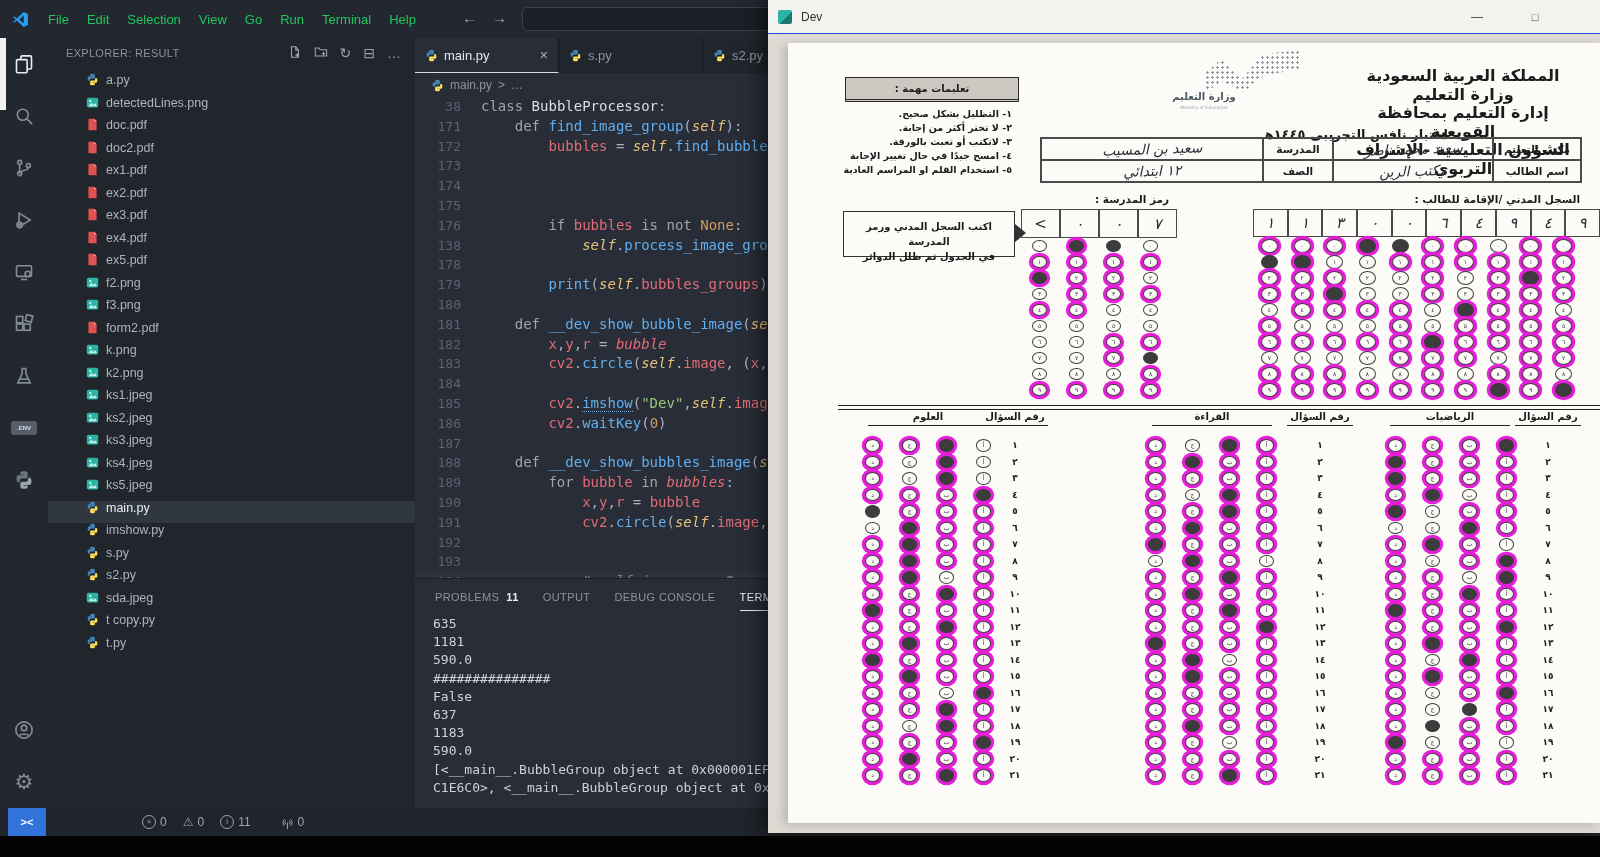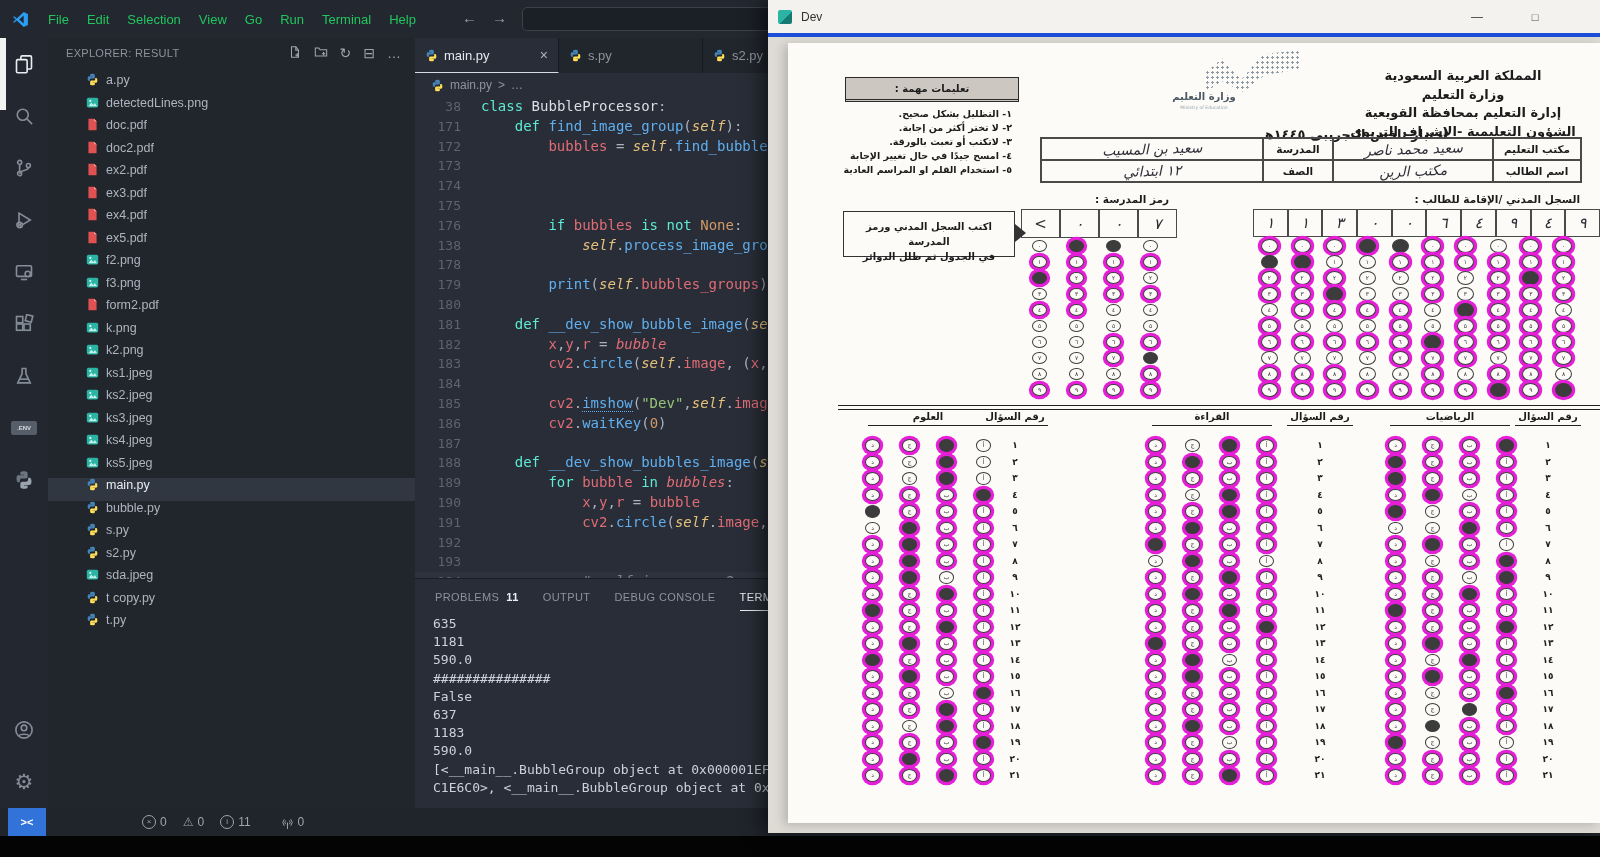--- a/index.html
+++ b/index.html
@@ -41,21 +41,21 @@
   #tabbar{position:absolute;left:0;top:0;width:100%;height:35px;background:#1d2127;display:flex;}
   .tab{width:123px;display:flex;align-items:center;gap:6px;padding:0 10px;background:#21252c;border-right:1px solid #161a20;color:#8b949e;font-size:13px;}
   .tab.active{background:#282d37;color:#e3e8ee;border-bottom:1px solid #d8dce2;}
   .tclose{margin-left:auto;font-size:14px;color:#aeb6c0;}
   #breadcrumb{position:absolute;left:0;top:35px;width:100%;height:24px;display:flex;align-items:center;gap:6px;padding-left:16px;font-size:12px;color:#8b949e;}
   #code-area{position:absolute;left:0;top:59px;width:100%;height:481px;overflow:hidden;font-family:"DejaVu Sans Mono",monospace;font-size:14px;}
   .code-line{height:19.8px;display:flex;white-space:pre;}
   .code-line.curline{background:#2d333e;}
   .gut{width:46px;text-align:right;padding-right:20px;color:#5b6470;flex:none;font-size:13px;line-height:19.8px;}
   .ctext{line-height:19.8px;}
-  .t-kw{color:#5eead4}.t-fn{color:#61afef}.t-var{color:#e06c75}.t-cls{color:#dcdfe4}
+  .t-kw{color:#a3a3a3}.t-fn{color:#61afef}.t-var{color:#e06c75}.t-cls{color:#dcdfe4}
   .t-self{color:#e5c07b;font-style:italic}.t-num{color:#d19a66}.t-str{color:#98c379}
   .t-cmt{color:#7f848e;font-style:italic}.t-pl{color:#abb2bf}.t-vari{color:#e06c75;font-style:italic}
   .t-fnu{color:#61afef;border-bottom:1px dotted #61afef;}
   .guide{position:absolute;width:1px;background:#3a404c;}
   
   #panel{position:absolute;left:415px;top:578px;width:1185px;height:230px;background:#282d37;border-top:1px solid #1a1e24;}
   #panel-tabs{display:flex;gap:24px;padding:8px 0 0 20px;height:24px;}
   .ptab{font-size:11px;color:#8b949e;letter-spacing:.4px;display:flex;gap:7px;align-items:center;padding-bottom:4px;}
   .ptab.pactive{color:#e6edf3;border-bottom:1px solid #e6edf3;}
   .pbadge{color:#e6edf3;font-weight:bold;}
@@ -63,35 +63,35 @@
   .tline{height:18.2px;line-height:18.2px;white-space:pre;}
   
   #statusbar{position:absolute;left:0;top:808px;width:100%;height:28px;background:#20242b;display:flex;align-items:center;color:#9da5ae;font-size:12px;}
   #remote-btn{width:38px;height:100%;background:#3273d9;color:#fff;display:flex;align-items:center;justify-content:center;font-size:11px;font-weight:bold;margin-left:8px;}
   .sb-item{display:flex;align-items:center;gap:4px;margin-right:16px;}
   #sb-group{display:flex;margin-left:96px;align-items:center;}
   .sb-circ{width:12px;height:12px;border:1px solid #9da5ae;border-radius:50%;font-size:8px;display:flex;align-items:center;justify-content:center;line-height:1;}
   .sb-warn{font-size:12px;}
   
   #devwin{position:absolute;left:768px;top:0;width:832px;height:833px;background:#dedbd5;box-shadow:-6px 0 18px rgba(0,0,0,.55);}
-  #dev-titlebar{position:absolute;left:0;top:0;width:100%;height:33px;background:#f4f2ef;border-bottom:4px solid #1d4ed8;display:flex;align-items:center;}
+  #dev-titlebar{position:absolute;left:0;top:0;width:100%;height:33px;background:#f4f2ef;border-bottom:1px solid #1d4ed8;display:flex;align-items:center;}
   #dev-icon{width:14px;height:14px;margin:0 9px 0 10px;background:linear-gradient(135deg,#2bb3a3 55%,#177a70 55%);border-radius:2px;}
   #dev-title{font-size:12px;color:#333;}
   .devbtn{position:absolute;top:6px;width:30px;height:21px;display:flex;align-items:center;justify-content:center;color:#444;font-size:12px;}
   #dev-min{left:694px;} #dev-max{left:752px;font-size:11px;}
   #dev-content{position:absolute;left:0;top:33px;width:832px;height:800px;overflow:hidden;
     font-family:"DejaVu Sans",sans-serif;}
   #paper{position:absolute;left:20px;top:10px;width:812px;height:780px;background:#fcfbf7;box-shadow:-4px 2px 10px rgba(0,0,0,.18);}
   .sheet{position:absolute;color:#1c1c1c;}
   
   #instr-title{left:77px;top:44px;width:172px;height:21px;background:#ccc8c1;border:1.5px solid #2a2a2a;border-bottom:3px double #2a2a2a;
     font-size:10px;font-weight:bold;display:flex;align-items:center;justify-content:center;direction:rtl;}
   #instr-lines{left:42px;top:74px;width:202px;direction:rtl;text-align:right;font-size:9.5px;font-weight:bold;line-height:14px;}
   
-  #ministry-lines{right:22px;top:34px;width:230px;direction:rtl;text-align:center;font-size:13px;font-weight:bold;line-height:18.5px;}
+  #ministry-lines{right:22px;top:34px;width:230px;direction:rtl;text-align:center;font-size:16px;font-weight:bold;line-height:18.5px;}
   #exam-title{left:350px;top:94px;width:330px;direction:rtl;font-size:13px;font-weight:bold;}
   #logo-dots{left:437px;top:17px;width:96px;height:42px;
     background-image:radial-gradient(#8e99a5 1px,transparent 1.3px);background-size:5px 5px;
     clip-path:polygon(0 55%,18% 20%,38% 70%,60% 10%,100% 0,100% 45%,62% 60%,40% 100%,18% 75%,0 100%);}
   #logo-text{left:396px;top:58px;width:80px;text-align:center;font-size:10px;font-weight:bold;color:#4d5865;direction:rtl;}
   #logo-sub{left:396px;top:72px;width:80px;text-align:center;font-size:4.5px;color:#9aa3ad;}
   
   #info-table{left:272px;top:104px;width:540px;height:44px;direction:rtl;display:grid;
     grid-template-columns:88px 160px 70px 222px;grid-auto-rows:22px;border:1px solid #4a4a4a;}
   #info-table .cellb{border:.8px solid #4a4a4a;display:flex;align-items:center;justify-content:center;font-size:10.5px;font-weight:bold;overflow:hidden;}
@@ -278,20 +278,29 @@
             </span>
             <span class="fname">doc2.pdf</span>
           </div>
           <div class="file-row">
             <span class="fic">
               <svg width="13" height="13" viewBox="0 0 16 16">
                 <path d="M3 1h7l3 3v11H3z" fill="#e05252"></path>
                 <path d="M10 1v3h3z" fill="#f3a5a5"></path>
               </svg>
             </span>
+            <span class="fname">ex1.pdf</span>
+          </div>
+          <div class="file-row">
+            <span class="fic">
+              <svg width="13" height="13" viewBox="0 0 16 16">
+                <path d="M3 1h7l3 3v11H3z" fill="#e05252"></path>
+                <path d="M10 1v3h3z" fill="#f3a5a5"></path>
+              </svg>
+            </span>
             <span class="fname">ex2.pdf</span>
           </div>
           <div class="file-row">
             <span class="fic">
               <svg width="13" height="13" viewBox="0 0 16 16">
                 <path d="M3 1h7l3 3v11H3z" fill="#e05252"></path>
                 <path d="M10 1v3h3z" fill="#f3a5a5"></path>
               </svg>
             </span>
             <span class="fname">ex3.pdf</span>
@@ -422,21 +431,21 @@
             </span>
             <span class="fname">main.py</span>
           </div>
           <div class="file-row">
             <span class="fic">
               <svg width="13" height="13" viewBox="0 0 16 16">
                 <path fill="#4584b6" d="M7.9 1c-3 0-2.8 1.3-2.8 1.3v1.4h2.9v.4H3.9S2 3.9 2 6.9s1.7 2.9 1.7 2.9h1V8.4s-.1-1.7 1.7-1.7h2.9s1.6 0 1.6-1.6V2.6S11.2 1 7.9 1z"></path>
                 <path fill="#ffde57" d="M8.1 15c3 0 2.8-1.3 2.8-1.3v-1.4H8v-.4h4.1S14 12.1 14 9.1s-1.7-2.9-1.7-2.9h-1v1.4s.1 1.7-1.7 1.7H6.7s-1.6 0-1.6 1.6v2.5S4.8 15 8.1 15z"></path>
               </svg>
             </span>
-            <span class="fname">bubble.py</span>
+            <span class="fname">imshow.py</span>
           </div>
           <div class="file-row">
             <span class="fic">
               <svg width="13" height="13" viewBox="0 0 16 16">
                 <path fill="#4584b6" d="M7.9 1c-3 0-2.8 1.3-2.8 1.3v1.4h2.9v.4H3.9S2 3.9 2 6.9s1.7 2.9 1.7 2.9h1V8.4s-.1-1.7 1.7-1.7h2.9s1.6 0 1.6-1.6V2.6S11.2 1 7.9 1z"></path>
                 <path fill="#ffde57" d="M8.1 15c3 0 2.8-1.3 2.8-1.3v-1.4H8v-.4h4.1S14 12.1 14 9.1s-1.7-2.9-1.7-2.9h-1v1.4s.1 1.7-1.7 1.7H6.7s-1.6 0-1.6 1.6v2.5S4.8 15 8.1 15z"></path>
               </svg>
             </span>
             <span class="fname">s.py</span>
           </div>

